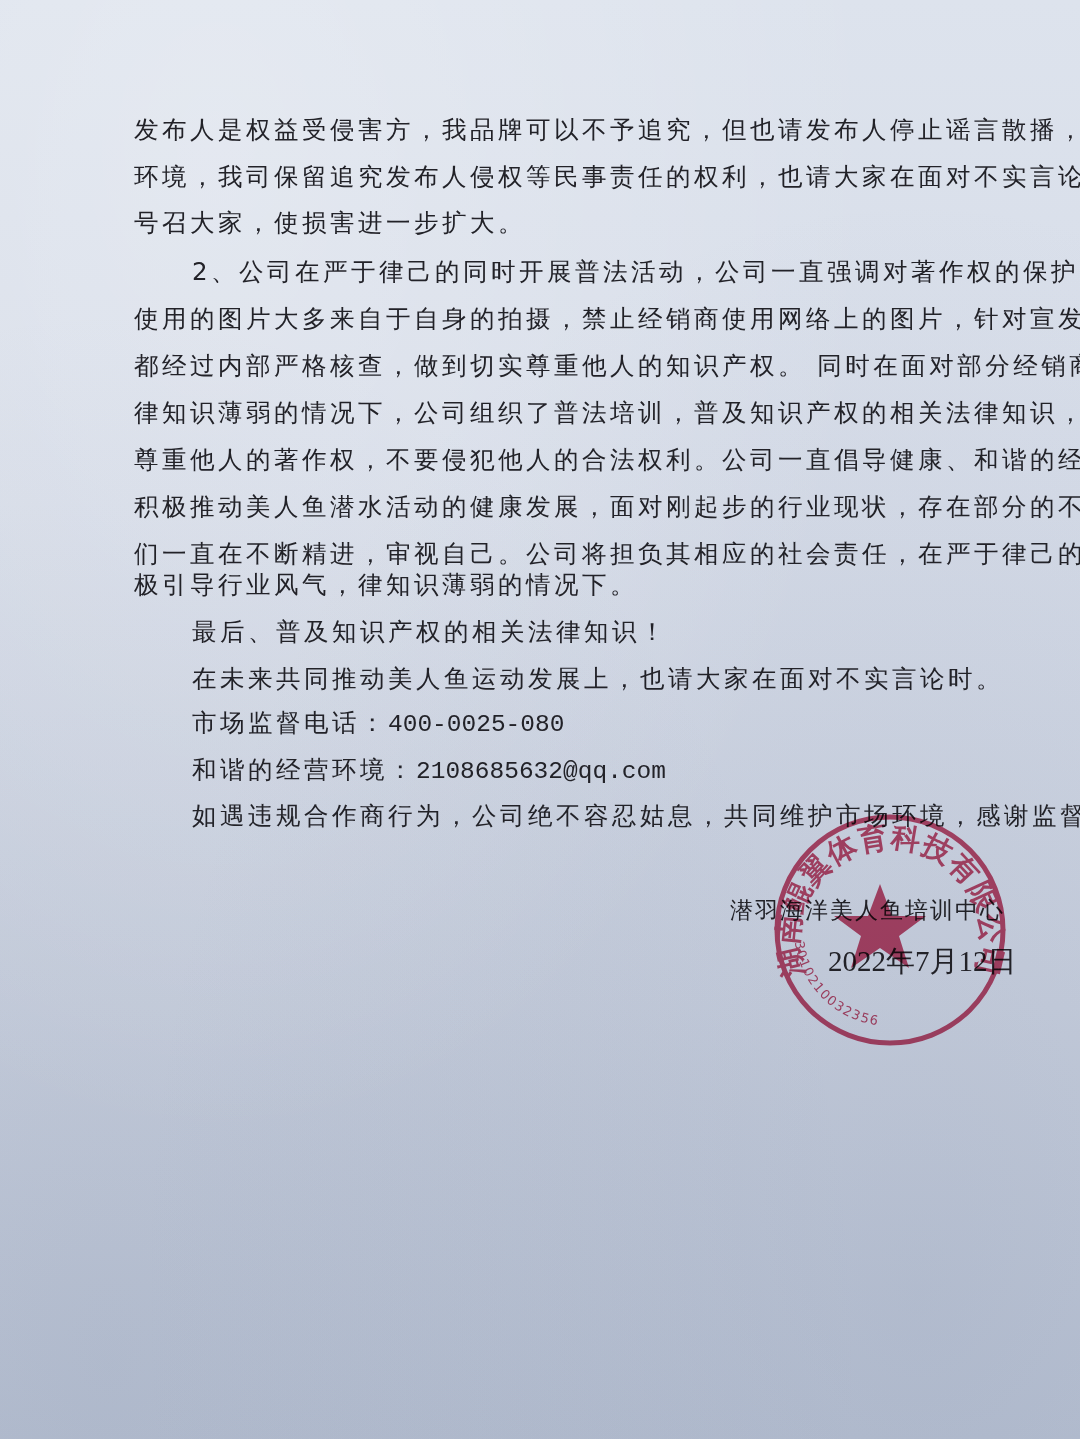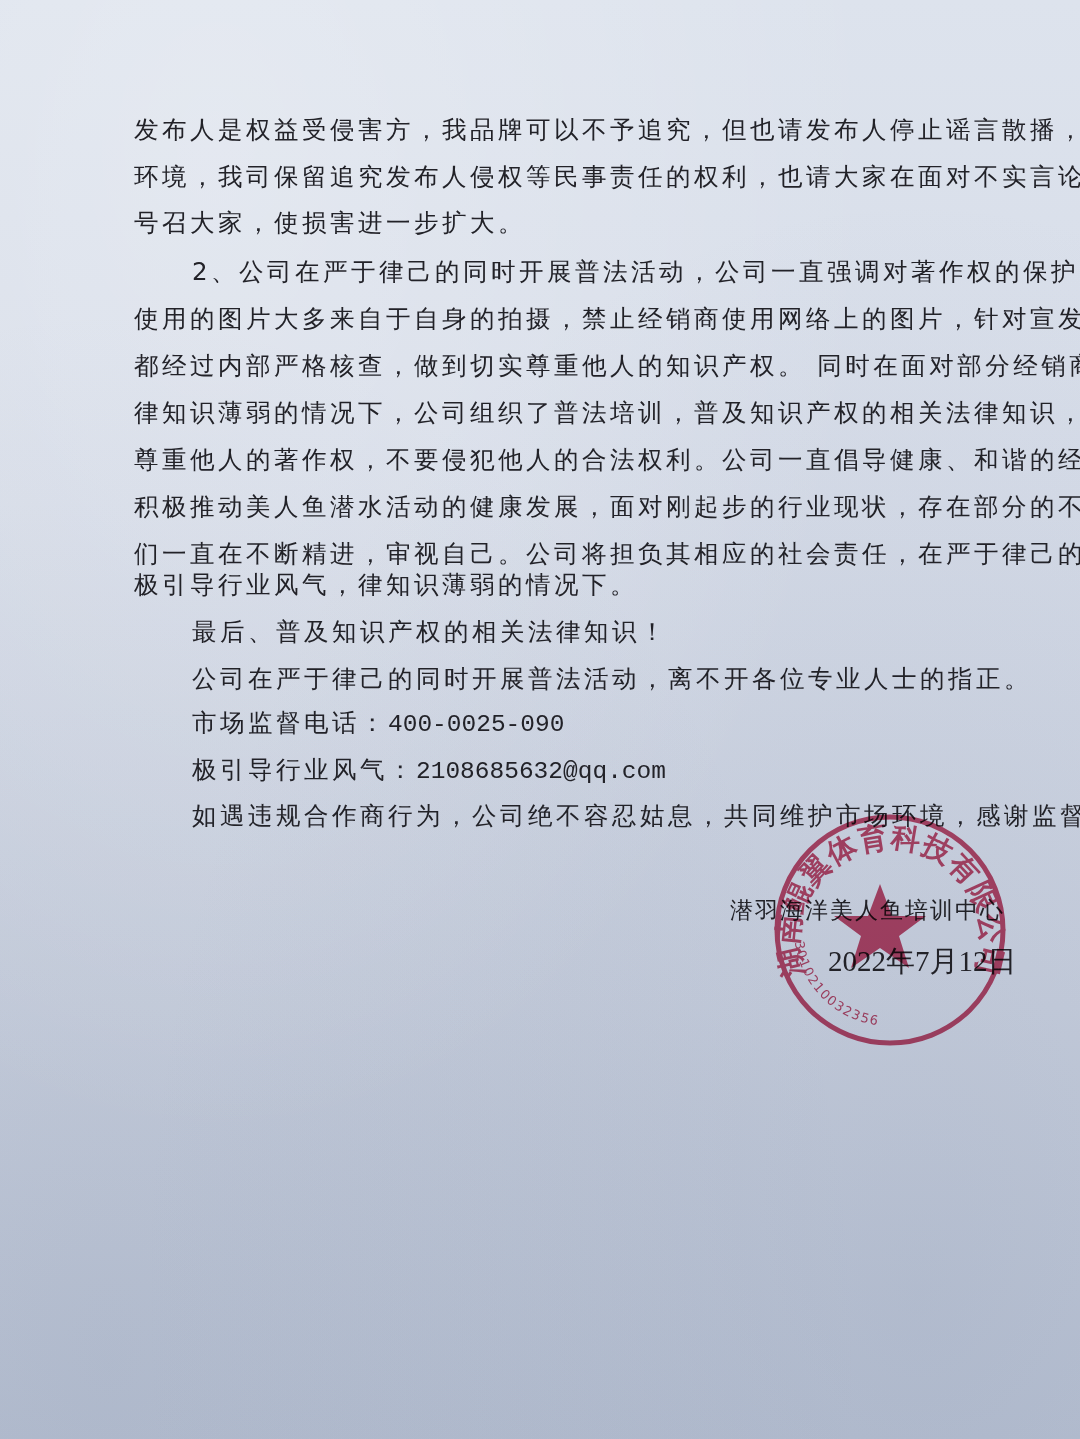--- a/index.html
+++ b/index.html
@@ -84,27 +84,27 @@
 <div class="line indent" style="top:257px">2、公司在严于律己的同时开展普法活动，公司一直强调对著作权的保护，对外</div>
 <div class="line" style="top:304px">使用的图片大多来自于自身的拍摄，禁止经销商使用网络上的图片，针对宣发的文件也</div>
 <div class="line" style="top:351px">都经过内部严格核查，做到切实尊重他人的知识产权。 同时在面对部分经销商在相应法</div>
 <div class="line" style="top:398px">律知识薄弱的情况下，公司组织了普法培训，普及知识产权的相关法律知识，号召大家</div>
 <div class="line" style="top:445px">尊重他人的著作权，不要侵犯他人的合法权利。公司一直倡导健康、和谐的经营环境，</div>
 <div class="line" style="top:492px">积极推动美人鱼潜水活动的健康发展，面对刚起步的行业现状，存在部分的不完美，我</div>
 <div class="line" style="top:539px">们一直在不断精进，审视自己。公司将担负其相应的社会责任，在严于律己的同时，积</div>
 <div class="line" style="top:570px">极引导行业风气，律知识薄弱的情况下。</div>
 
 <div class="line indent" style="top:617px">最后、普及知识产权的相关法律知识！</div>
-<div class="line indent" style="top:664px">公司在严于律己的同时开展普法活动，离不开各位专业人士的指正。</div>
+<div class="line indent" style="top:664px">在未来共同推动美人鱼运动发展上，也请大家在面对不实言论时。</div>
 
 <div class="line indent" style="top:708px">
-  <span>市场监督电话：</span><span class="latin">400-0025-090</span>
+  <span>市场监督电话：</span><span class="latin">400-0025-080</span>
 </div>
 <div class="line indent" style="top:755px">
-  <span>极引导行业风气：</span><span class="latin">2108685632@qq.com</span>
+  <span>和谐的经营环境：</span><span class="latin">2108685632@qq.com</span>
 </div>
 
 <div class="line indent" style="top:801px">如遇违规合作商行为，公司绝不容忍姑息，共同维护市场环境，感谢监督！</div>
 
 <div class="signature">潜羽海洋美人鱼培训中心</div>
 <div class="date">2022年7月12日</div>
 
 <svg class="stamp" viewBox="0 0 236 236">
   <defs>
     <path id="arcTop" d="M 32 160 A 92 92 0 1 1 204 160"></path>

